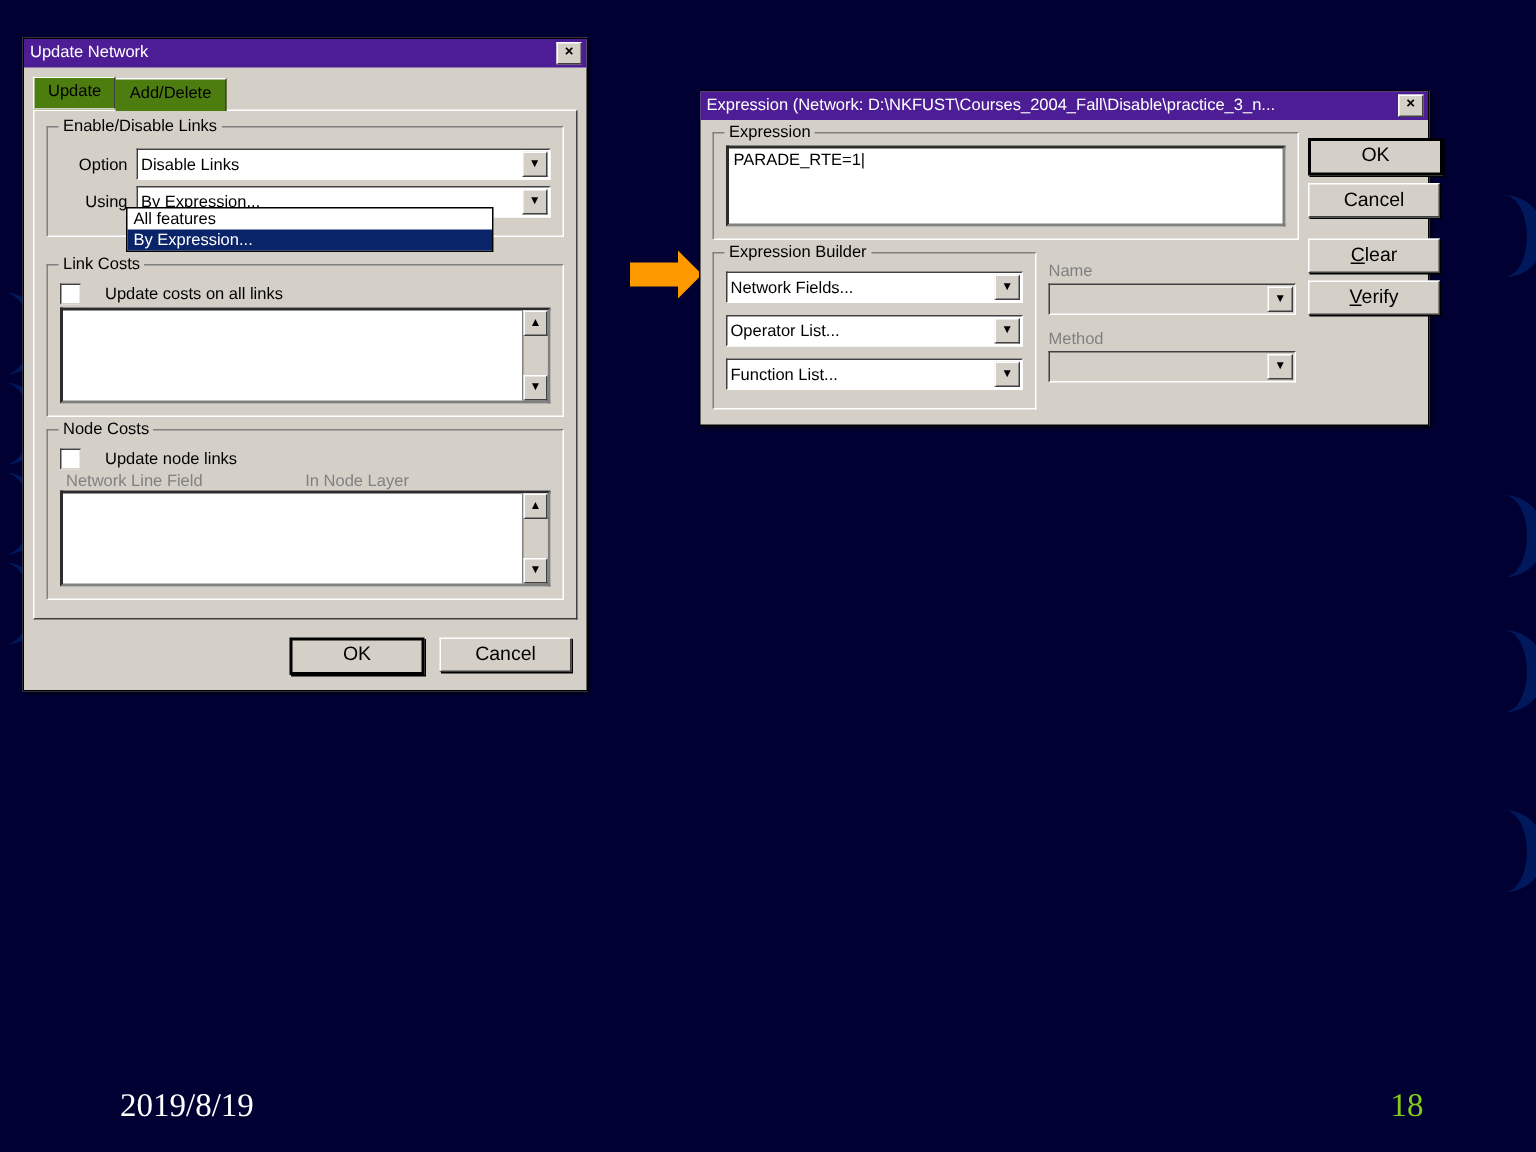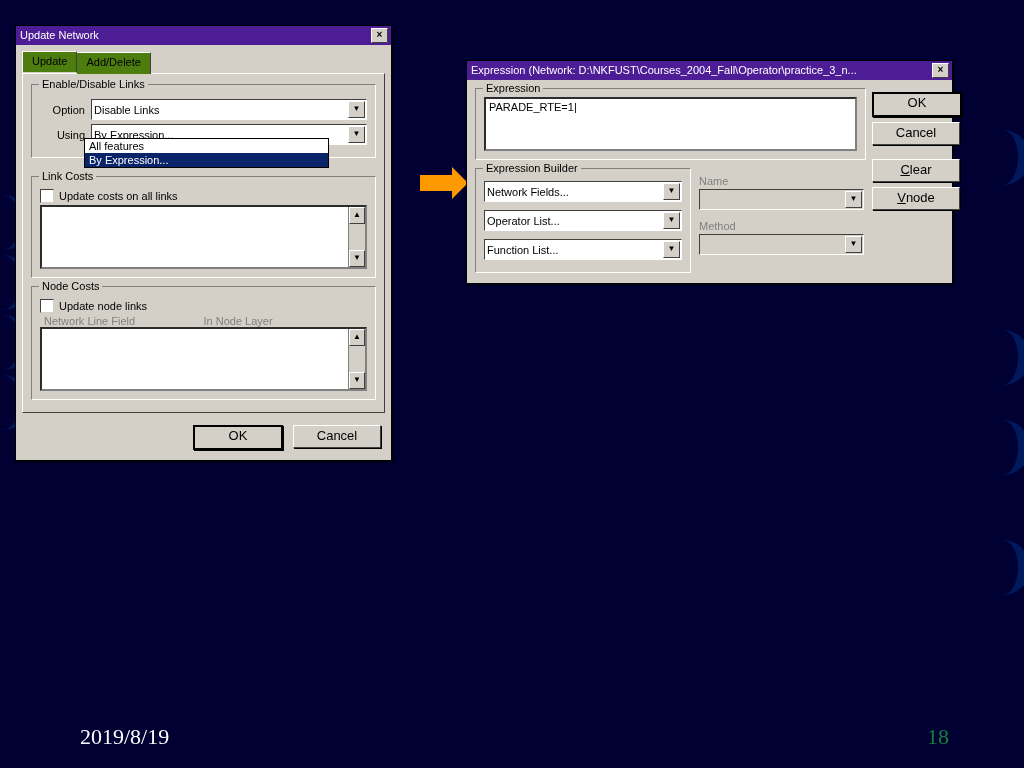--- a/index.html
+++ b/index.html
@@ -18,21 +18,21 @@
     bottom: 18px;
     left: 80px;
     color: #fff;
     font-family: "Times New Roman", serif;
     font-size: 22px;
   }
   .pagenum {
     position: absolute;
     bottom: 18px;
     right: 75px;
-    color: #15803d;
+    color: #84cc16;
     font-family: "Times New Roman", serif;
     font-size: 22px;
   }
 
   
   .accent { position:absolute; background:transparent; border-radius:0 40px 40px 0;
             border-right:10px solid #003388; opacity:.5; height:55px;}
   .accentL { left:-10px; width:30px;}
   .accentR { right:-6px; width:36px; border-right:12px solid #003388;}
   
@@ -113,21 +113,21 @@
     border-right-color:#404040;
     border-bottom-color:#404040;
     box-shadow: 1px 1px 0 #000;
     font-size:13px;
     padding:0 8px;
     text-align:center;
     line-height:19px;
     cursor:pointer;
   }
   .btn.default { border:2px solid #000; line-height:17px;}
-  .ck { display:flex; align-items:center; gap:5px; color:#000; margin:2px 0;}
+  .ck { display:flex; align-items:center; gap:16px; color:#000; margin:2px 0;}
   .ckbox{ width:12px;height:12px;background:#fff;border:1px solid #404040;border-right-color:#d4d0c8;border-bottom-color:#d4d0c8;}
   .tabs { display:flex; padding:6px 6px 0 6px; position:relative;}
   .tab {
     background:#4d7c0f;
     border:1px solid #fff;
     border-right-color:#404040;
     border-bottom:none;
     padding:3px 9px 4px;
     font-size:11px;
     position:relative;
@@ -268,21 +268,21 @@
   <div class="btnrow">
     <div class="btn default">OK</div>
     <div class="btn">Cancel</div>
   </div>
 </div>
 
 <div class="big-arrow"></div>
 
 <div class="dialog" style="left:466px; top:60px; width:485px;">
   <div class="titlebar">
-    <span style="white-space:nowrap;overflow:hidden;text-overflow:ellipsis;max-width:450px;">Expression (Network: D:\NKFUST\Courses_2004_Fall\Operator\practice_3_n...</span>
+    <span style="white-space:nowrap;overflow:hidden;text-overflow:ellipsis;max-width:450px;">Expression (Network: D:\NKFUST\Courses_2004_Fall\Disable\practice_3_n...</span>
     <div class="closebtn">×</div>
   </div>
   <div style="display:flex;">
     <div style="flex:1;">
       <div class="group" style="margin:8px 6px 4px 8px;padding:8px;">
         <span class="legend">Expression</span>
         <div class="expr-input caret"><span>PARADE_RTE=1</span></div>
       </div>
       <div style="display:flex;">
         <div class="group" style="flex:1; margin:4px 4px 10px 8px; padding:10px 8px;">
@@ -311,19 +311,19 @@
               <span></span>
               <span class="arrow">▼</span>
             </div>
         </div>
       </div>
     </div>
     <div style="width:72px; padding:12px 8px 0 0;">
       <div class="btn default" style="width:60px;margin-bottom:5px;">OK</div>
       <div class="btn" style="width:60px;margin-bottom:14px;">Cancel</div>
       <div class="btn" style="width:60px;margin-bottom:5px;"><u>C</u><span>lear</span></div>
-      <div class="btn" style="width:60px;"><u>V</u><span>node</span></div>
+      <div class="btn" style="width:60px;"><u>V</u><span>erify</span></div>
     </div>
   </div>
 </div>
 
 <div class="dates">2019/8/19</div>
 <div class="pagenum">18</div>
 
 </body></html>

